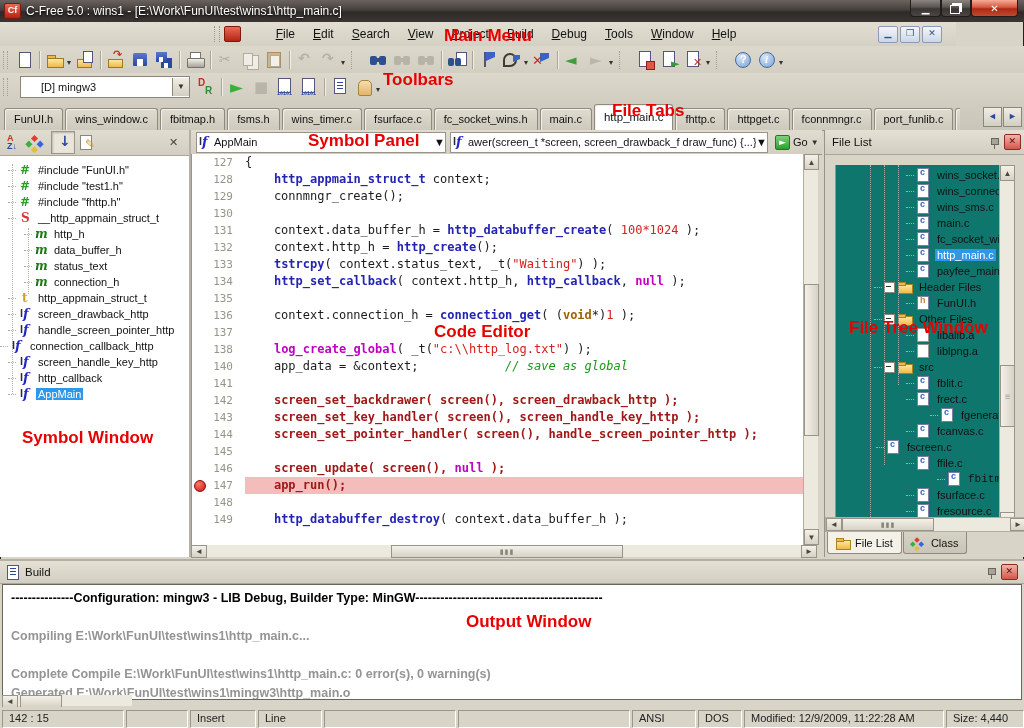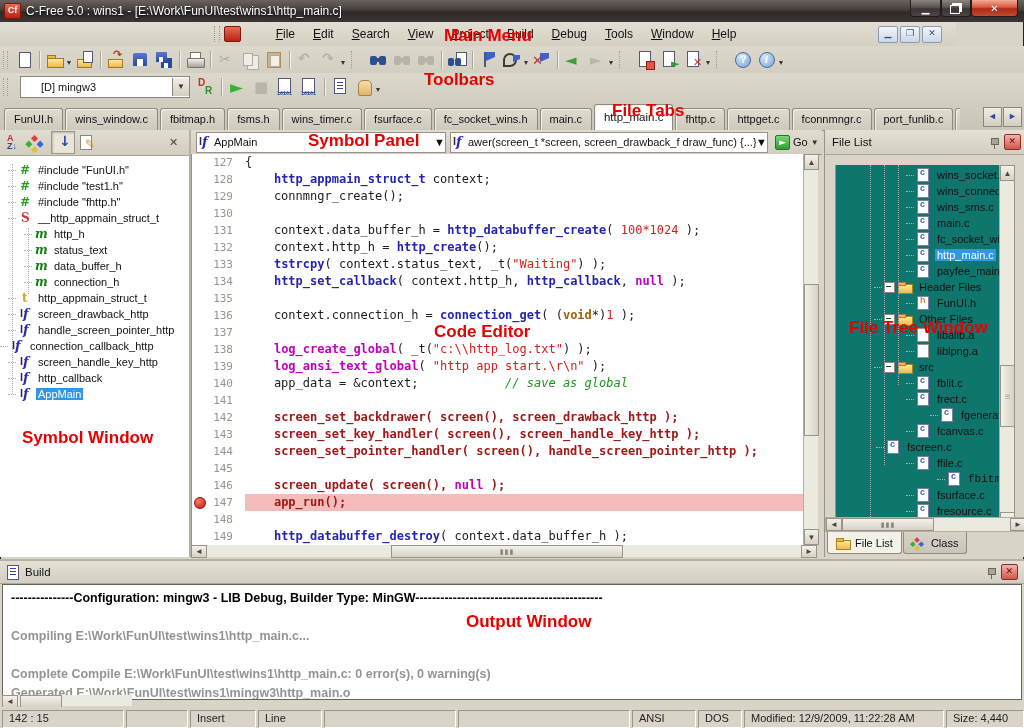--- a/index.html
+++ b/index.html
@@ -408,26 +408,26 @@
             <span class="lbl">__http_appmain_struct_t</span>
           </div>
           <div class="ti" style="padding-left: 24px;">
             <span class="stub"></span>
             <span class="sym sym-member"></span>
             <span class="lbl">http_h</span>
           </div>
           <div class="ti" style="padding-left: 24px;">
             <span class="stub"></span>
             <span class="sym sym-member"></span>
+            <span class="lbl">data_buffer_h</span>
+          </div>
+          <div class="ti" style="padding-left: 24px;">
+            <span class="stub"></span>
+            <span class="sym sym-member"></span>
             <span class="lbl">status_text</span>
-          </div>
-          <div class="ti" style="padding-left: 24px;">
-            <span class="stub"></span>
-            <span class="sym sym-member"></span>
-            <span class="lbl">data_buffer_h</span>
           </div>
           <div class="ti" style="padding-left: 24px;">
             <span class="stub"></span>
             <span class="sym sym-member"></span>
             <span class="lbl">connection_h</span>
           </div>
           <div class="ti" style="padding-left: 8px;">
             <span class="stub"></span>
             <span class="sym sym-typedef"></span>
             <span class="lbl">http_appmain_struct_t</span>
@@ -489,21 +489,20 @@
           <div class="cl"><span class="margin"></span><span class="num">129</span><span class="code"><span class="sp">    connmngr_create();</span></span></div>
           <div class="cl"><span class="margin"></span><span class="num">130</span><span class="code"></span></div>
           <div class="cl"><span class="margin"></span><span class="num">131</span><span class="code"><span class="sp">    context.data_buffer_h = </span><span class="sf">http_databuffer_create</span><span class="sp">( </span><span class="ss">100*1024</span><span class="sp"> );</span></span></div>
           <div class="cl"><span class="margin"></span><span class="num">132</span><span class="code"><span class="sp">    context.http_h = </span><span class="sf">http_create</span><span class="sp">();</span></span></div>
           <div class="cl"><span class="margin"></span><span class="num">133</span><span class="code"><span class="sp">    </span><span class="sf">tstrcpy</span><span class="sp">( context.status_text, _t(</span><span class="ss">"Waiting"</span><span class="sp">) );</span></span></div>
           <div class="cl"><span class="margin"></span><span class="num">134</span><span class="code"><span class="sp">    </span><span class="sf">http_set_callback</span><span class="sp">( context.http_h, </span><span class="sf">http_callback</span><span class="sp">, </span><span class="sm">null</span><span class="sp"> );</span></span></div>
           <div class="cl"><span class="margin"></span><span class="num">135</span><span class="code"></span></div>
           <div class="cl"><span class="margin"></span><span class="num">136</span><span class="code"><span class="sp">    context.connection_h = </span><span class="sf">connection_get</span><span class="sp">( (</span><span class="sk">void</span><span class="sp">*)</span><span class="ss">1</span><span class="sp"> );</span></span></div>
           <div class="cl"><span class="margin"></span><span class="num">137</span><span class="code"></span></div>
           <div class="cl"><span class="margin"></span><span class="num">138</span><span class="code"><span class="sp">    </span><span class="sm">log_create_global</span><span class="sp">( _t(</span><span class="ss">"c:\\http_log.txt"</span><span class="sp">) );</span></span></div>
-          <div class="cl"><span class="margin"></span><span class="num">139</span><span class="code"><span class="sp">    </span><span class="sm">log_ansi_text_global</span><span class="sp">( </span><span class="ss">"http app start.\r\n"</span><span class="sp"> );</span></span></div>
           <div class="cl"><span class="margin"></span><span class="num">140</span><span class="code"><span class="sp">    app_data = &amp;context;            </span><span class="scm">// save as global</span></span></div>
           <div class="cl"><span class="margin"></span><span class="num">141</span><span class="code"></span></div>
           <div class="cl"><span class="margin"></span><span class="num">142</span><span class="code"><span class="sp">    </span><span class="sd">screen_set_backdrawer( screen(), screen_drawback_http );</span></span></div>
           <div class="cl"><span class="margin"></span><span class="num">143</span><span class="code"><span class="sp">    </span><span class="sd">screen_set_key_handler( screen(), screen_handle_key_http );</span></span></div>
           <div class="cl"><span class="margin"></span><span class="num">144</span><span class="code"><span class="sp">    </span><span class="sd">screen_set_pointer_handler( screen(), handle_screen_pointer_http );</span></span></div>
           <div class="cl"><span class="margin"></span><span class="num">145</span><span class="code"></span></div>
           <div class="cl"><span class="margin"></span><span class="num">146</span><span class="code"><span class="sp">    </span><span class="sd">screen_update( screen(), </span><span class="sm">null</span><span class="sd"> );</span></span></div>
           <div class="cl hl"><span class="margin"><span class="bpdot"></span></span><span class="num">147</span><span class="code"><span class="sp">    </span><span class="sd">app_run();</span></span></div>
           <div class="cl"><span class="margin"></span><span class="num">148</span><span class="code"></span></div>
           <div class="cl"><span class="margin"></span><span class="num">149</span><span class="code"><span class="sp">    </span><span class="sf">http_databuffer_destroy</span><span class="sp">( context.data_buffer_h );</span></span></div>
@@ -701,20 +700,20 @@
       <div class="stcell">Line</div>
       <div class="stcell"></div>
       <div class="stcell"></div>
       <div class="stcell">ANSI</div>
       <div class="stcell">DOS</div>
       <div class="stcell">Modified: 12/9/2009, 11:22:28 AM</div>
       <div class="stcell">Size: 4,440</div>
     </div>
 
   <div class="anno" style="left:444px;top:26px;">Main Menu</div>
-  <div class="anno" style="left:383px;top:70px;margin-left:41px;">Toolbars</div>
+  <div class="anno" style="left:383px;top:70px;">Toolbars</div>
   <div class="anno" style="left:612px;top:101px;">File Tabs</div>
   <div class="anno" style="left:308px;top:131px;">Symbol Panel</div>
   <div class="anno" style="left:434px;top:322px;">Code Editor</div>
   <div class="anno" style="left:22px;top:428px;">Symbol Window</div>
   <div class="anno" style="left:849px;top:318px;">File Tree Window</div>
   <div class="anno" style="left:466px;top:612px;">Output Window</div>
 </div>
 
 </body></html>

